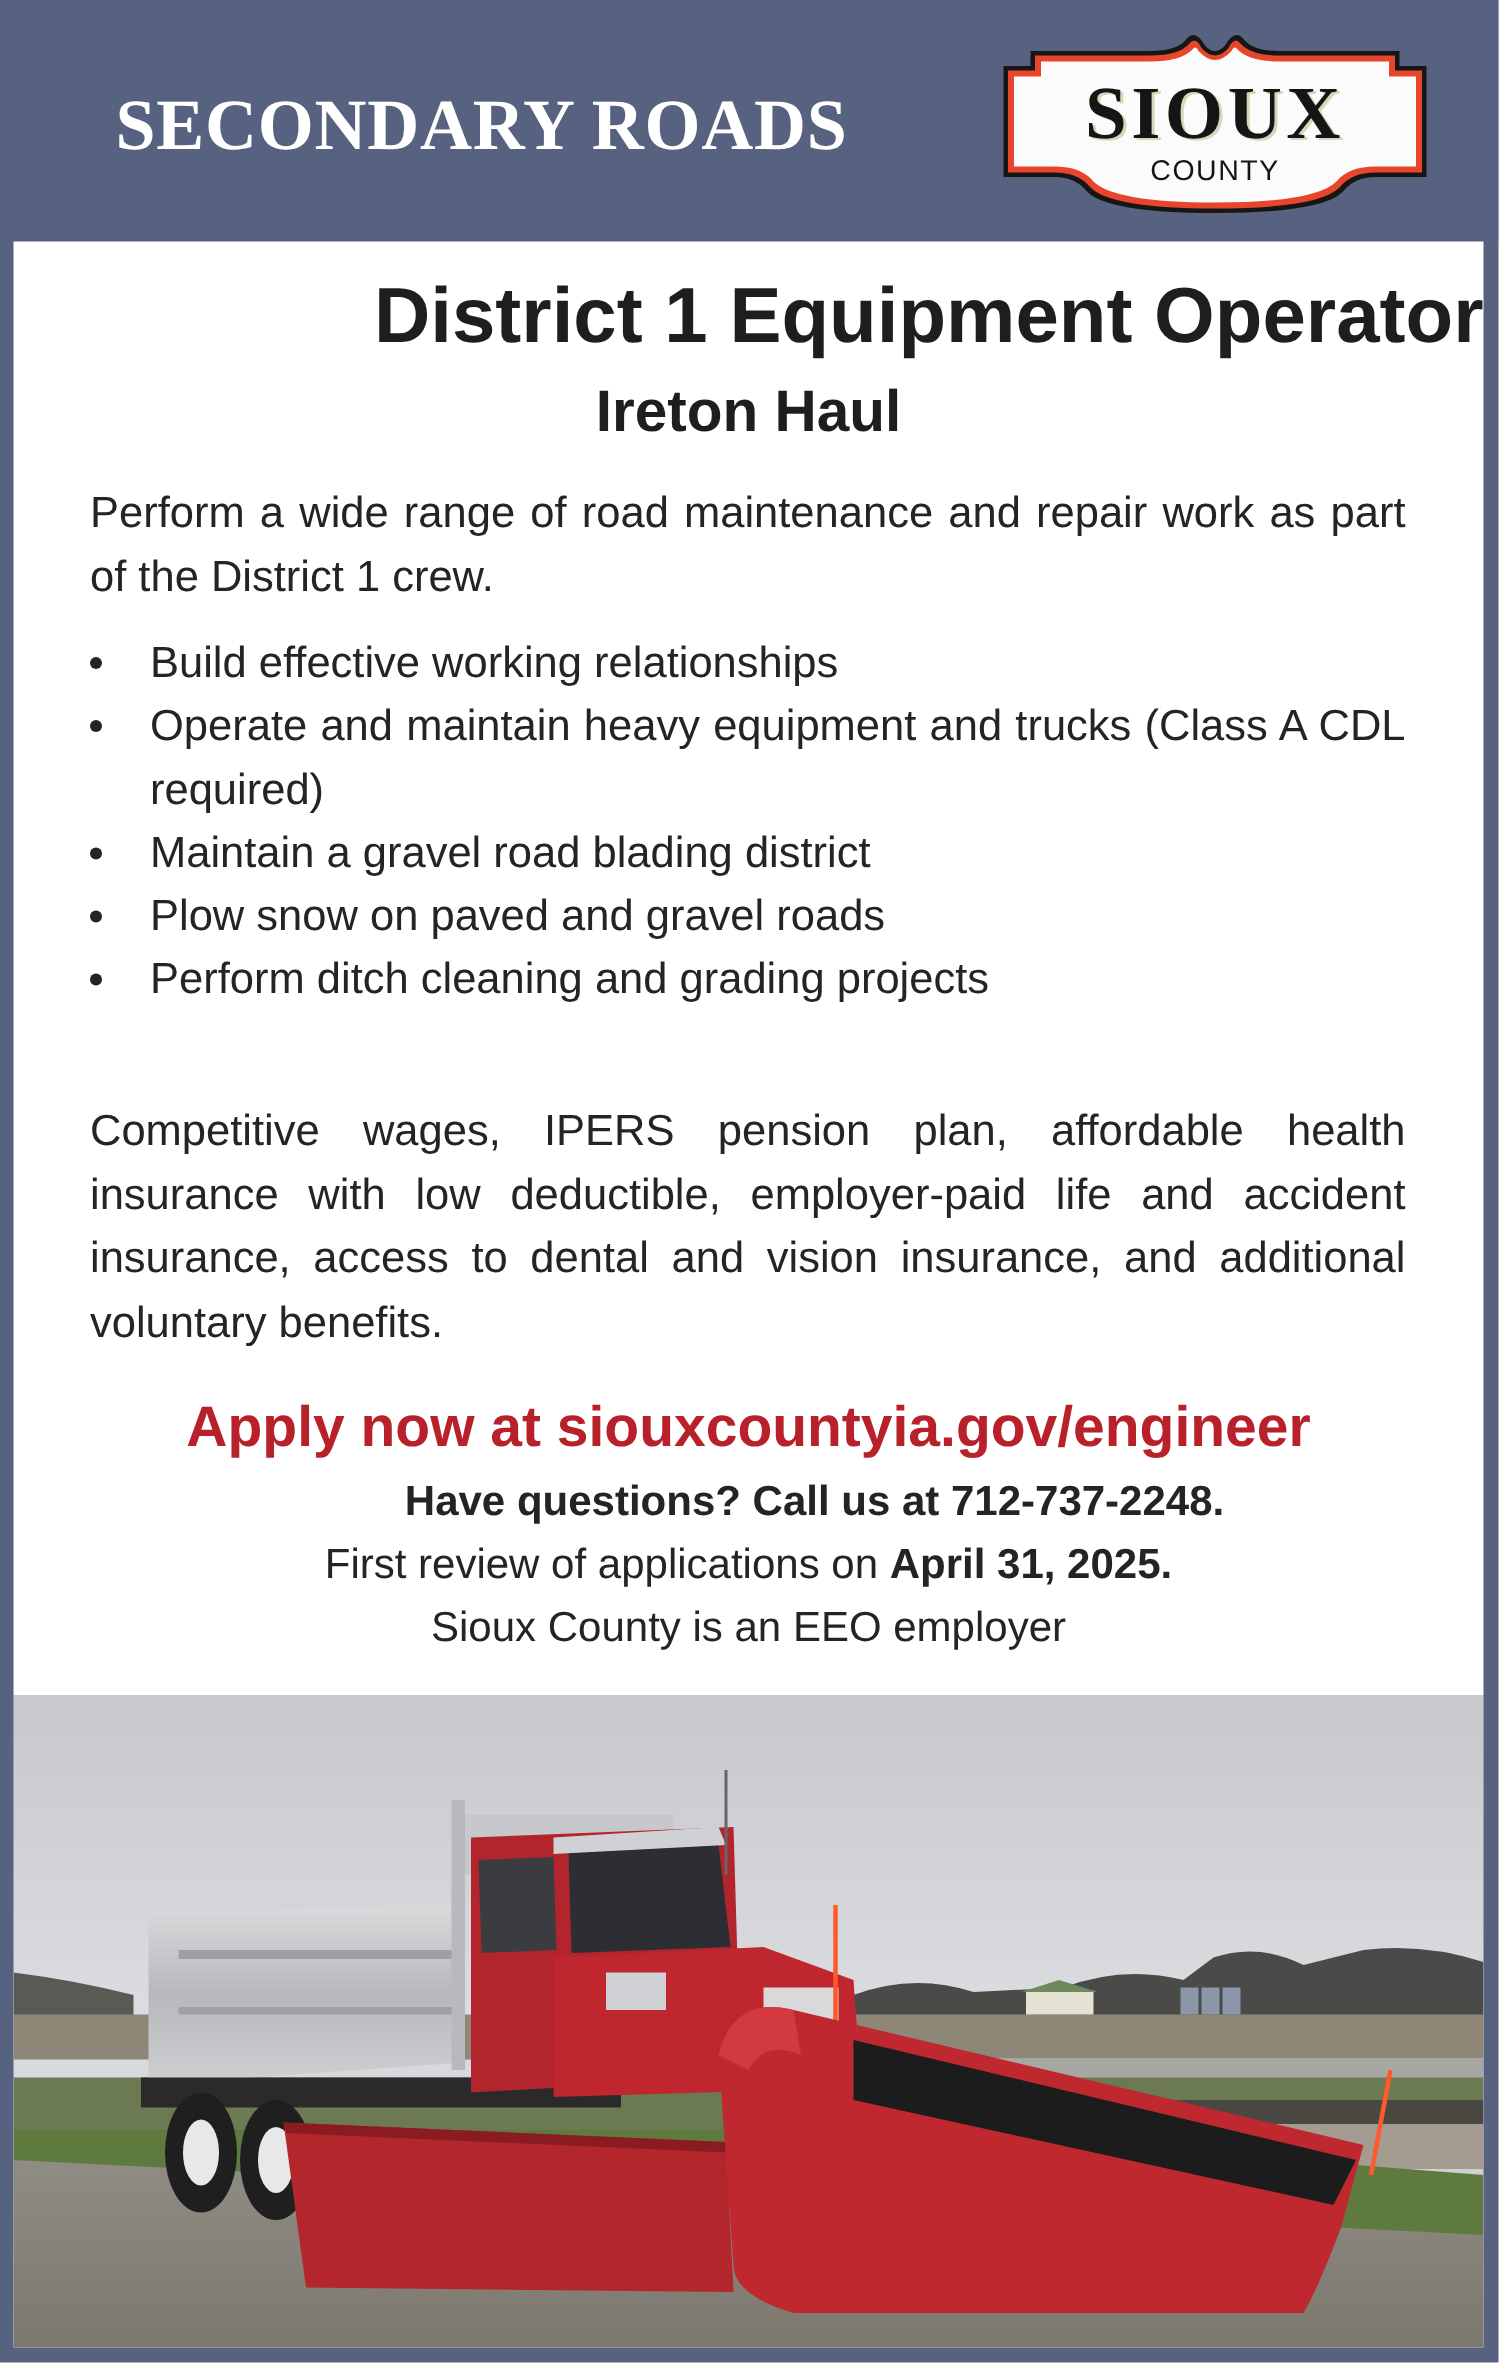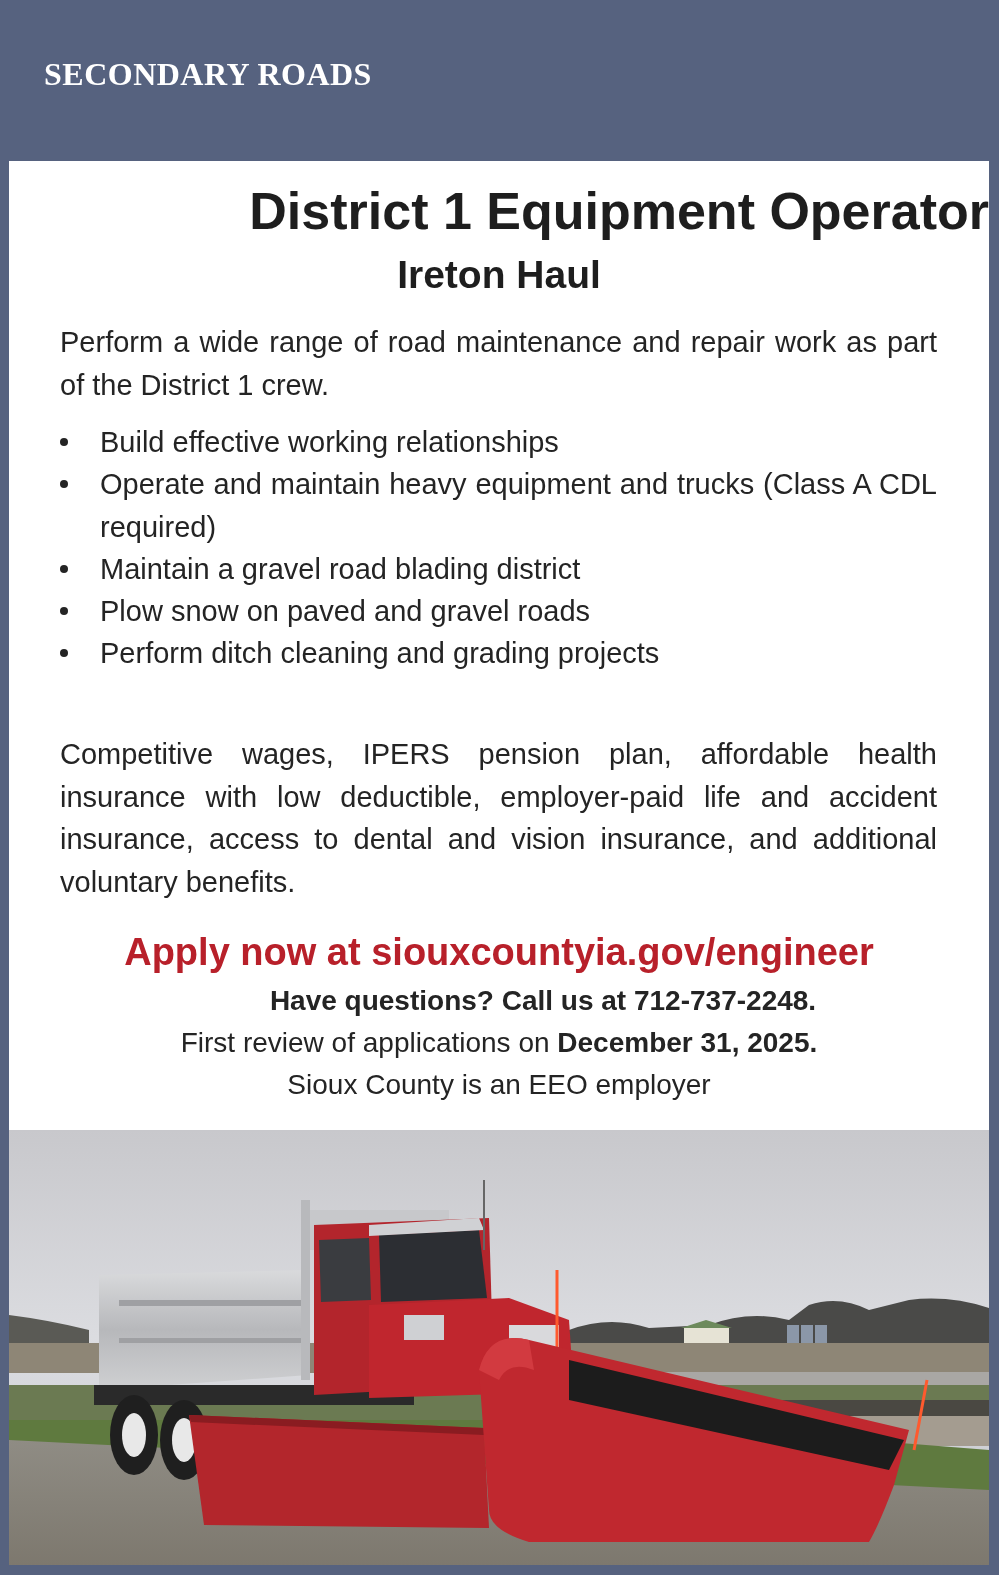--- a/index.html
+++ b/index.html
@@ -8,23 +8,23 @@
       background: #56627f;
       font-family: "Liberation Sans", sans-serif;
       color: #222222;
       position: relative;
     }
     .header {
       position: absolute; left: 0; top: 0; width: 999px; height: 161px;
       background: #56627f;
     }
     .header-title {
-      position: absolute; left: 44px; top: 56px;
+      position: absolute; left: 77px; top: 56px;
       font-family: "Liberation Serif", serif;
-      font-size: 32px; font-weight: bold; color: #ffffff;
+      font-size: 48px; font-weight: bold; color: #ffffff;
       letter-spacing: 0.5px; white-space: nowrap;
     }
     .logo {
       position: absolute; left: 667px; top: 20px; width: 286px; height: 124px;
     }
     .logo svg { width: 100%; height: 100%; display: block; }
     .logo-main {
       position: absolute; left: 0; top: 26px; width: 286px; text-align: center;
       font-family: "Liberation Serif", serif; font-size: 50px; font-weight: bold;
       color: #151515; letter-spacing: 3px;
@@ -83,40 +83,49 @@
       position: absolute; left: 9px; top: 1130px; width: 980px; height: 435px;
       overflow: hidden; background: #c9c9cc;
     }
     .photo svg { display: block; width: 980px; height: 435px; }
   </style>
 </head>
 <body>
 
 <div class="header">
   <div class="header-title">SECONDARY ROADS</div>
+  <div class="logo">
+    <svg viewBox="0 0 286 124">
+      <path d="M20 14 L100 14 Q118 14 124 6 Q130 -1 136 10 Q143 18 150 10 Q156 -1 162 6 Q168 14 186 14 L266 14 L266 24 L284 24 L284 98 L250 98 Q236 98 228 108 Q214 122 143 122 Q72 122 58 108 Q50 98 36 98 L2 98 L2 24 L20 24 Z" fill="#161616"></path>
+      <path d="M23 17 L100 17 Q119 17 126 9 Q130 4 134 12 Q143 22 152 12 Q156 4 160 9 Q167 17 186 17 L263 17 L263 27 L281 27 L281 95 L250 95 Q234 95 226 105 Q212 119 143 119 Q74 119 60 105 Q52 95 36 95 L5 95 L5 27 L23 27 Z" fill="#e8462c"></path>
+      <path d="M27 21 L100 21 Q120 21 128 13 Q130 10 132 14 Q143 26 154 14 Q156 10 158 13 Q166 21 186 21 L259 21 L259 31 L277 31 L277 91 L250 91 Q232 91 224 101 Q210 115 143 115 Q76 115 62 101 Q54 91 36 91 L9 91 L9 31 L27 31 Z" fill="#fbfbfb"></path>
+    </svg>
+    <div class="logo-main">SIOUX</div>
+    <div class="logo-sub">COUNTY</div>
+  </div>
 </div>
 
 <div class="panel">
   <div class="job-title">District 1 Equipment Operator</div>
   <div class="location">Ireton Haul</div>
   <div class="body-text intro">Perform a wide range of road maintenance and repair work as part of the District 1 crew.</div>
 
   <ul class="bullets">
     <li><span class="dot"></span><span>Build effective working relationships</span></li>
     <li><span class="dot"></span><span>Operate and maintain heavy equipment and trucks (Class A CDL required)</span></li>
     <li><span class="dot"></span><span>Maintain a gravel road blading district</span></li>
     <li><span class="dot"></span><span>Plow snow on paved and gravel roads</span></li>
     <li><span class="dot"></span><span>Perform ditch cleaning and grading projects</span></li>
   </ul>
 
   <div class="body-text benefits">Competitive wages, IPERS pension plan, affordable health insurance with low deductible, employer-paid life and accident insurance, access to dental and vision insurance, and additional voluntary benefits.</div>
 
   <div class="apply">Apply now at siouxcountyia.gov/engineer</div>
   <div class="contact-line questions">Have questions? Call us at 712-737-2248.</div>
-  <div class="contact-line review"><span>First review of applications on </span><b>December 31, 2025.</b></div>
+  <div class="contact-line review"><span>First review of applications on </span><b>April 31, 2025.</b></div>
   <div class="contact-line eeo">Sioux County is an EEO employer</div>
 </div>
 
 <div class="photo">
   <svg viewBox="0 0 980 435">
     <defs>
       <linearGradient id="sky" x1="0" y1="0" x2="0" y2="1">
         <stop offset="0" stop-color="#c8c8cc"></stop>
         <stop offset="0.5" stop-color="#dcdde1"></stop>
         <stop offset="1" stop-color="#bfc1c7"></stop>

